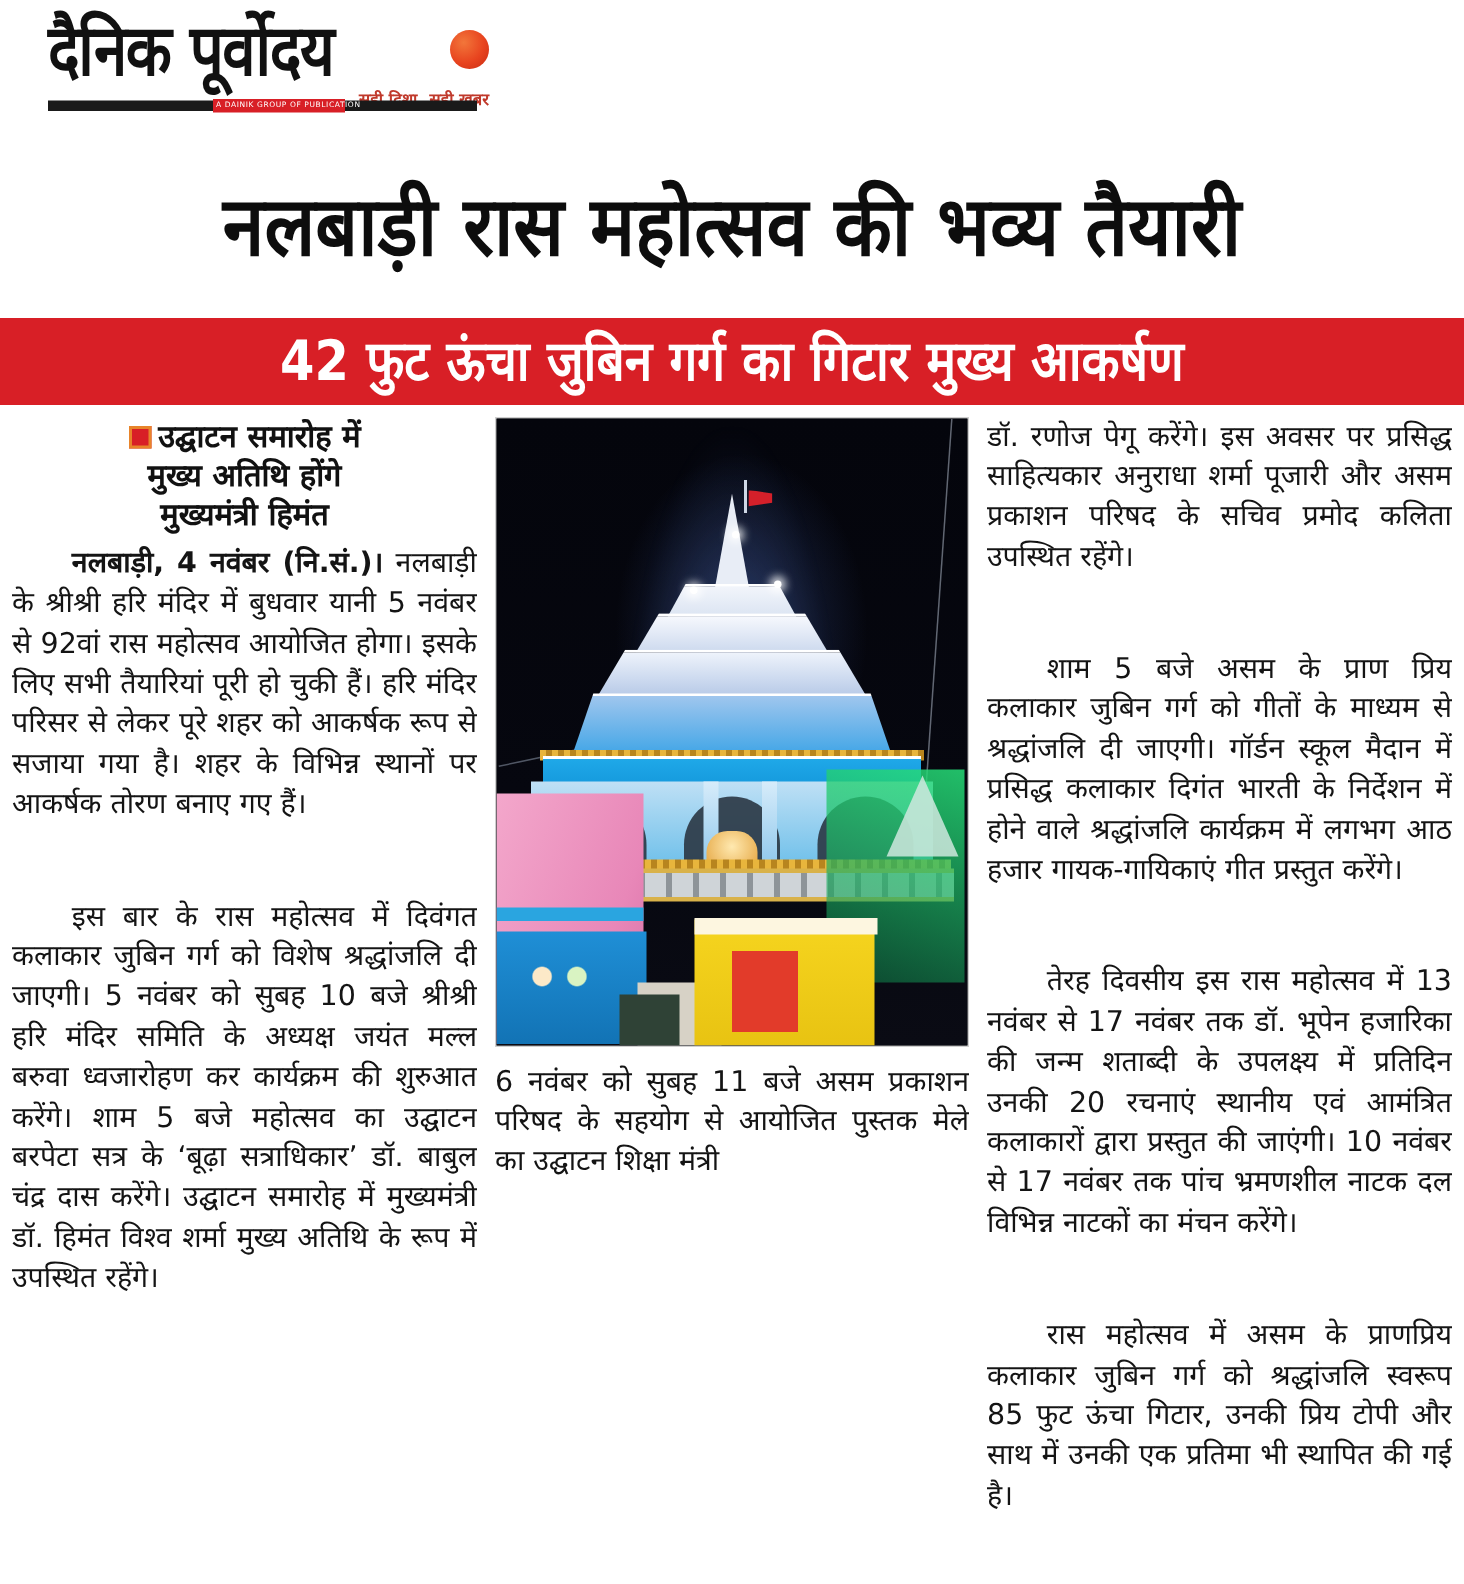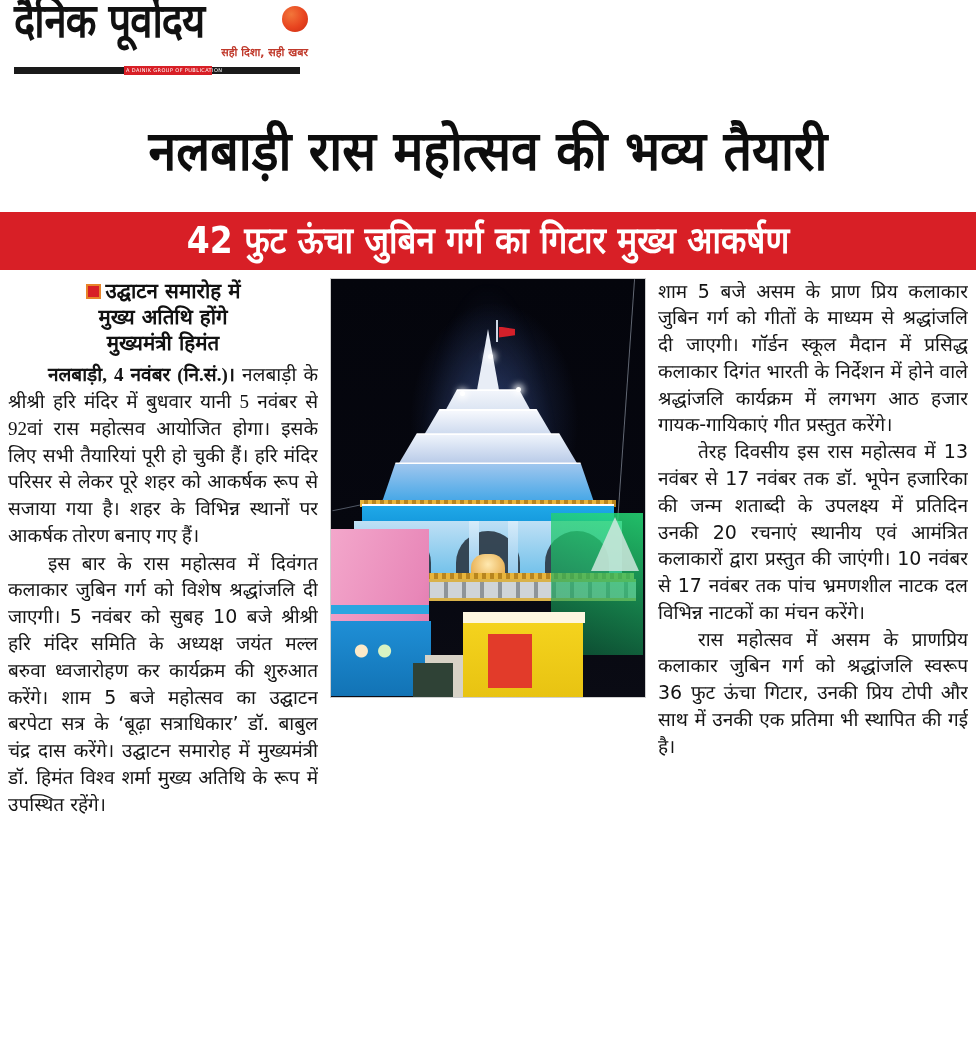--- a/index.html
+++ b/index.html
@@ -13,21 +13,22 @@
     overflow: hidden;
     font-family: "Liberation Serif", "DejaVu Serif", serif;
     color: #111;
     position: relative;
   }
 
   
   .masthead {
     position: relative;
     height: 78px;
-    padding: 4px 0 0 14px;
+    padding: 18px 0 0 14px;
+    margin-left: 18px;
   }
   .logo-wrap {
     display: flex;
     align-items: flex-end;
     position: relative;
     width: 300px;
   }
   .logo-text {
     font-family: "DejaVu Sans", sans-serif;
     font-weight: bold;
@@ -149,22 +150,22 @@
   p.body {
     margin: 0;
     font-family: "DejaVu Sans", sans-serif;
     font-size: 19px;
     line-height: 1.41;
     text-align: justify;
     text-justify: inter-word;
     color: #141414;
     hyphens: none;
   }
-  p.body + p.body { text-indent: 2.1em; }
-  p.body.lead { text-indent: 2.1em; font-family: Liberation Serif, serif; }
+  p.body + p.body { text-indent: 2.1em; margin-top: 48px; }
+  p.body.lead { text-indent: 2.1em; }
   .dateline {
     font-weight: bold;
   }
 
   
   .photo {
     width: 100%;
     height: 420px;
     border: 1px solid #cfcfcf;
     margin-bottom: 10px;
@@ -438,21 +439,23 @@
       <div class="shop-dark"></div>
       <div class="shop-yellow"></div>
       <div class="shop-sign"></div>
       <div class="shop-red"></div>
       <div class="sparkle" style="left:41%; top:27%;"></div>
       <div class="sparkle" style="left:59%; top:26%;"></div>
       <div class="sparkle" style="left:50%; top:18%;"></div>
 
     </figure>
 
+    <p class="body">6 नवंबर को सुबह 11 बजे असम प्रकाशन परिषद के सहयोग से आयोजित पुस्तक मेले का उद्घाटन शिक्षा मंत्री</p>
   </div>
 
   <div class="col col-right">
+    <p class="body" style="text-indent:0">डॉ. रणोज पेगू करेंगे। इस अवसर पर प्रसिद्ध साहित्यकार अनुराधा शर्मा पूजारी और असम प्रकाशन परिषद के सचिव प्रमोद कलिता उपस्थित रहेंगे।</p>
     <p class="body">शाम 5 बजे असम के प्राण प्रिय कलाकार जुबिन गर्ग को गीतों के माध्यम से श्रद्धांजलि दी जाएगी। गॉर्डन स्कूल मैदान में प्रसिद्ध कलाकार दिगंत भारती के निर्देशन में होने वाले श्रद्धांजलि कार्यक्रम में लगभग आठ हजार गायक-गायिकाएं गीत प्रस्तुत करेंगे।</p>
     <p class="body">तेरह दिवसीय इस रास महोत्सव में 13 नवंबर से 17 नवंबर तक डॉ. भूपेन हजारिका की जन्म शताब्दी के उपलक्ष्य में प्रतिदिन उनकी 20 रचनाएं स्थानीय एवं आमंत्रित कलाकारों द्वारा प्रस्तुत की जाएंगी। 10 नवंबर से 17 नवंबर तक पांच भ्रमणशील नाटक दल विभिन्न नाटकों का मंचन करेंगे।</p>
-    <p class="body">रास महोत्सव में असम के प्राणप्रिय कलाकार जुबिन गर्ग को श्रद्धांजलि स्वरूप 36 फुट ऊंचा गिटार, उनकी प्रिय टोपी और साथ में उनकी एक प्रतिमा भी स्थापित की गई है।</p>
+    <p class="body">रास महोत्सव में असम के प्राणप्रिय कलाकार जुबिन गर्ग को श्रद्धांजलि स्वरूप 85 फुट ऊंचा गिटार, उनकी प्रिय टोपी और साथ में उनकी एक प्रतिमा भी स्थापित की गई है।</p>
   </div>
 
 </div>
 
 </body></html>

